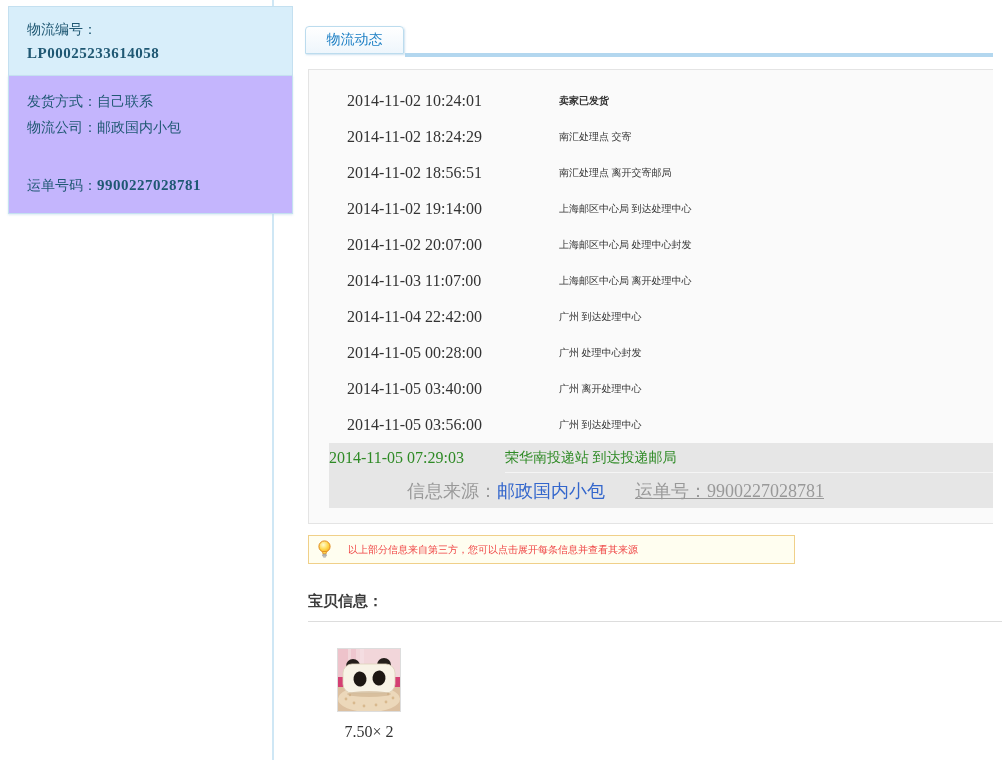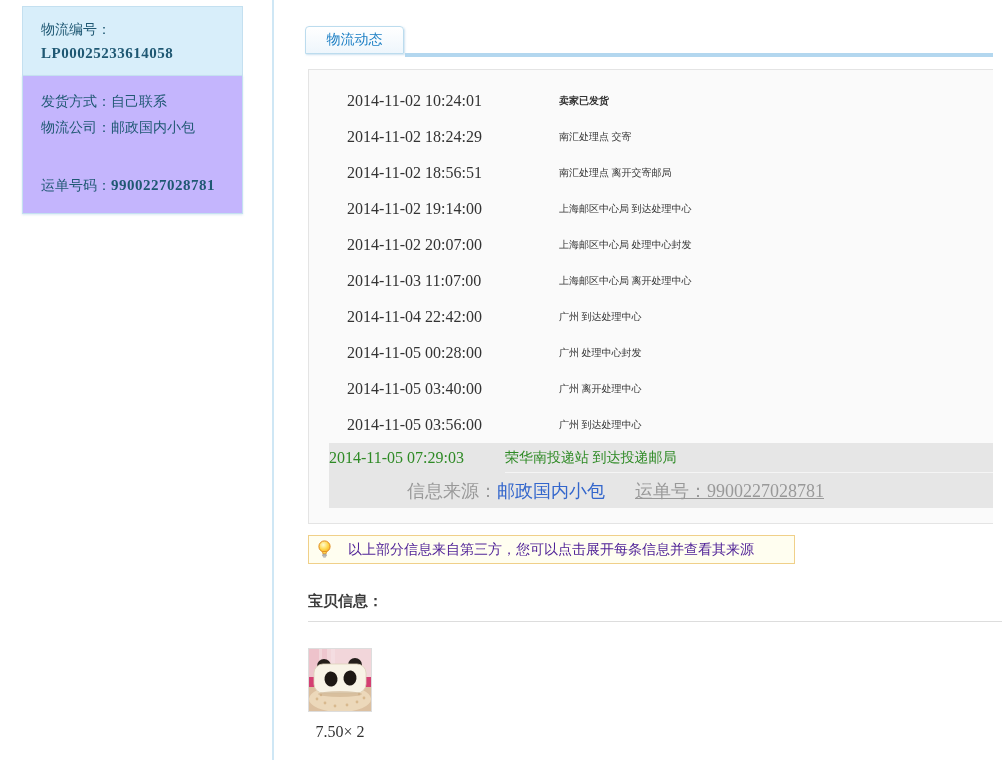--- a/index.html
+++ b/index.html
@@ -4,21 +4,21 @@
 <style>
   html,body{margin:0;padding:0;}
   body{
     width:1002px;height:760px;position:relative;overflow:hidden;
     background:#ffffff;
     font-family:"Liberation Serif","DejaVu Serif",serif;
     font-size:14px;color:#333;
   }
   
   .v-divider{position:absolute;left:272px;top:0;width:2px;height:760px;background:#cfe7f5;}
-  .sidebar{position:absolute;left:22px;top:6px;width:221px;box-sizing:border-box;}
+  .sidebar{position:absolute;left:8px;top:6px;width:285px;box-sizing:border-box;}
   .side-box1{
     background:#d8eefa;border:1px solid #c4e0f0;border-bottom:none;
     padding:12px 18px 10px 18px;color:#1f5873;
   }
   .side-box1 .lbl{display:block;line-height:22px;font-size:14px;}
   .side-box1 .num{display:block;line-height:24px;font-size:15px;font-weight:bold;letter-spacing:.5px;}
   .side-box2{
     background:#c4b5fd;border:1px solid #c4e0f0;
     padding:13px 18px 14px 18px;color:#1f5873;
     box-shadow:0 1px 2px rgba(180,210,230,.45);
@@ -53,25 +53,25 @@
   .latest-desc{flex:1;font-size:14px;color:#2e8a25;line-height:29px;border-bottom:1px solid #f5f5f5;}
   .latest-line2{height:35px;padding-left:78px;display:flex;align-items:center;font-size:18px;color:#999;}
   .latest-line2 a{color:#3366cc;text-decoration:none;cursor:pointer;}
   .latest-line2 .waybill{margin-left:30px;text-decoration:underline;}
   
   .notice{
     margin-top:11px;width:487px;height:29px;box-sizing:border-box;
     border:1px solid #f0d089;background:#fffef0;
     display:flex;align-items:center;padding-left:8px;
   }
-  .notice .txt{margin-left:16px;font-size:14px;color:#4c1d95;}
+  .notice .txt{margin-left:16px;font-size:10px;color:#ef4444;}
   
   .items-title{margin-top:28px;font-size:15px;font-weight:bold;color:#3c3c3c;}
   .items-hr{margin-top:10px;border:none;border-top:1px solid #dddddd;width:694px;}
-  .product{margin-top:26px;width:64px;}
+  .product{margin-top:26px;margin-left:29px;width:64px;}
   .product .photo{
     width:62px;height:62px;border:1px solid #dddddd;display:block;cursor:pointer;background:#f3dade;
   }
   .product .price{margin-top:11px;text-align:center;font-size:16px;color:#333;white-space:nowrap;}
 </style>
 </head>
 <body>
 
 <div class="v-divider"></div>
 

